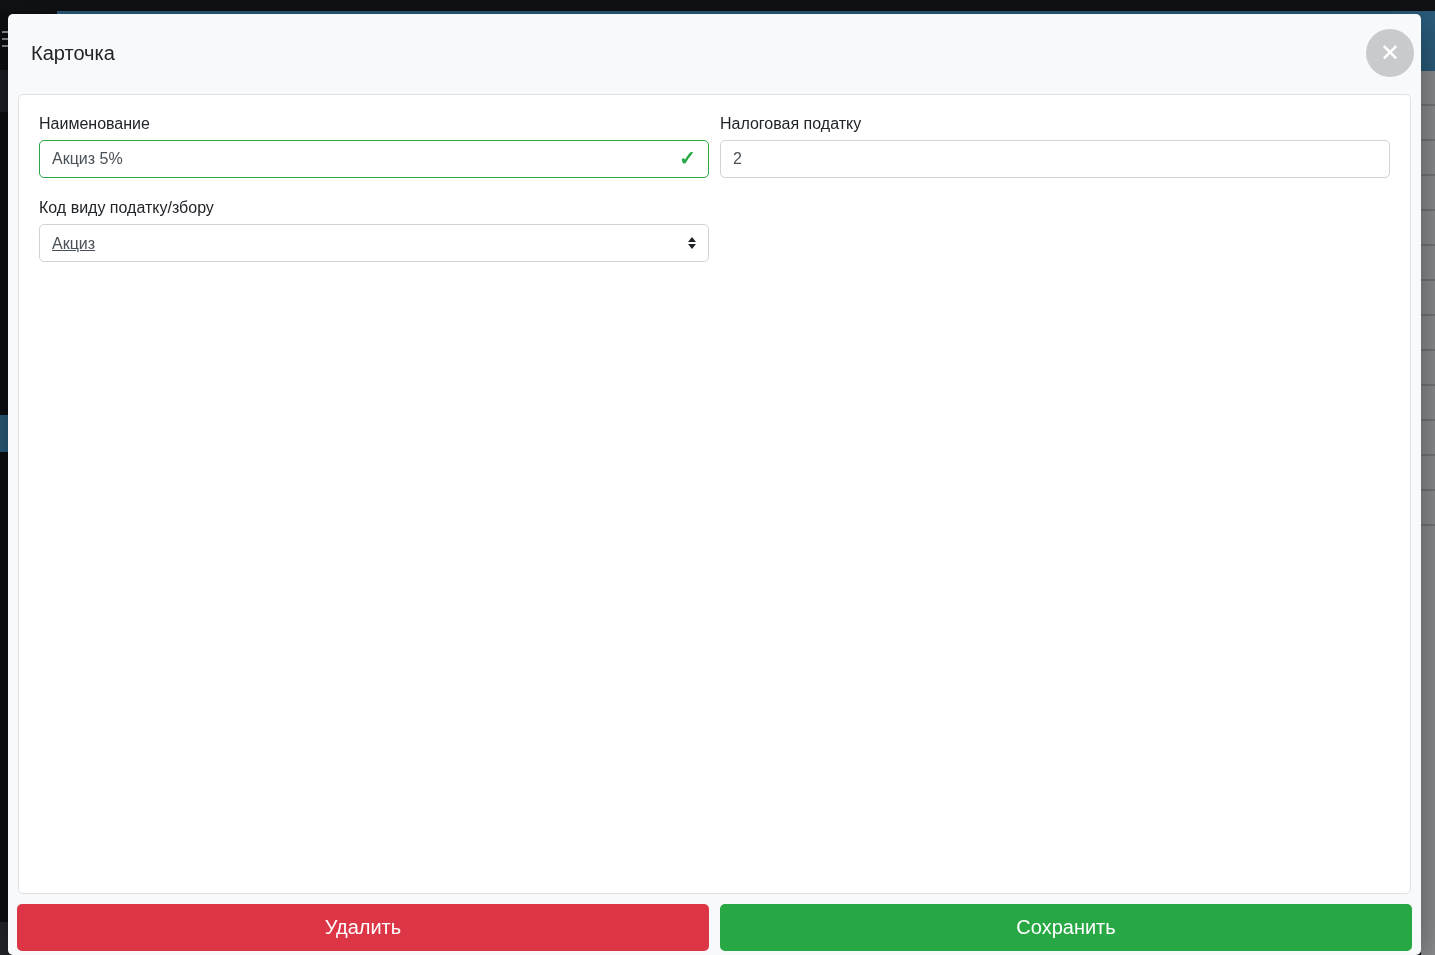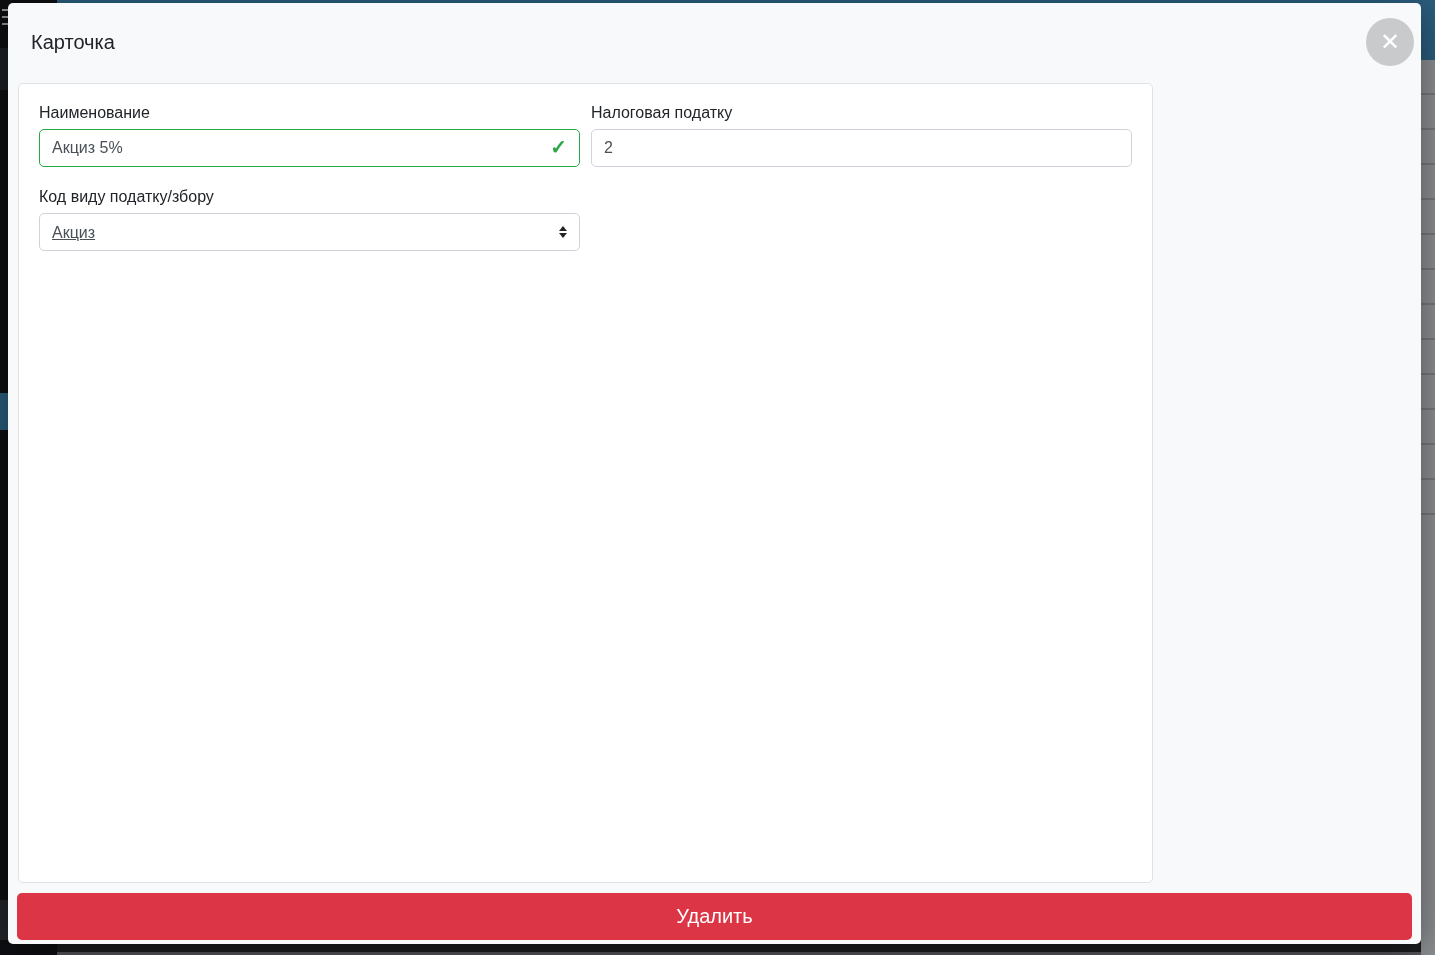--- a/index.html
+++ b/index.html
@@ -2,21 +2,21 @@
 <html><head>
 <meta charset="utf-8">
 <style>
   * { margin: 0; padding: 0; box-sizing: border-box; }
   html, body {
     width: 1435px; height: 955px;
     overflow: hidden;
     font-family: "Liberation Sans", sans-serif;
     background: #101215;
   }
-  .abs { position: absolute; }
+  .abs { position: absolute; margin-top: 11px; }
 
   
   .bg-sidebar {
     left: 0; top: 0; width: 57px; height: 955px;
     background: #0d0f12;
   }
   .bg-hamburger { left: 2px; top: 9px; width: 20px; height: 18px; }
   .bg-hamburger span {
     display: block; height: 2px; width: 100%;
     background: #8d9093; margin-bottom: 5px;
@@ -60,21 +60,21 @@
   .modal-close {
     position: absolute; right: 7px; top: 15px;
     width: 48px; height: 48px; border-radius: 50%;
     background: #c9cacb; border: none; cursor: pointer;
     color: #ffffff; font-size: 24px; line-height: 48px;
     text-align: center; padding: 0;
   }
 
   .card {
     position: absolute; left: 10px; top: 80px;
-    width: 1135px; height: 800px;
+    width: 1393px; height: 800px;
     background: #ffffff;
     border: 1px solid #dfe1e4;
     border-radius: 5px;
     padding: 20px;
   }
   .fields-grid {
     display: grid;
     grid-template-columns: 1fr 1fr;
     column-gap: 11px; row-gap: 21px;
   }
@@ -195,15 +195,16 @@
               <span class="tri-down"></span>
           </span>
         </div>
       </div>
 
     </div>
   </div>
 
   <div class="modal-footer">
     <button class="btn btn-danger">Удалить</button>
+    <button class="btn btn-success">Сохранить</button>
   </div>
 
 </div>
 
 </body></html>

